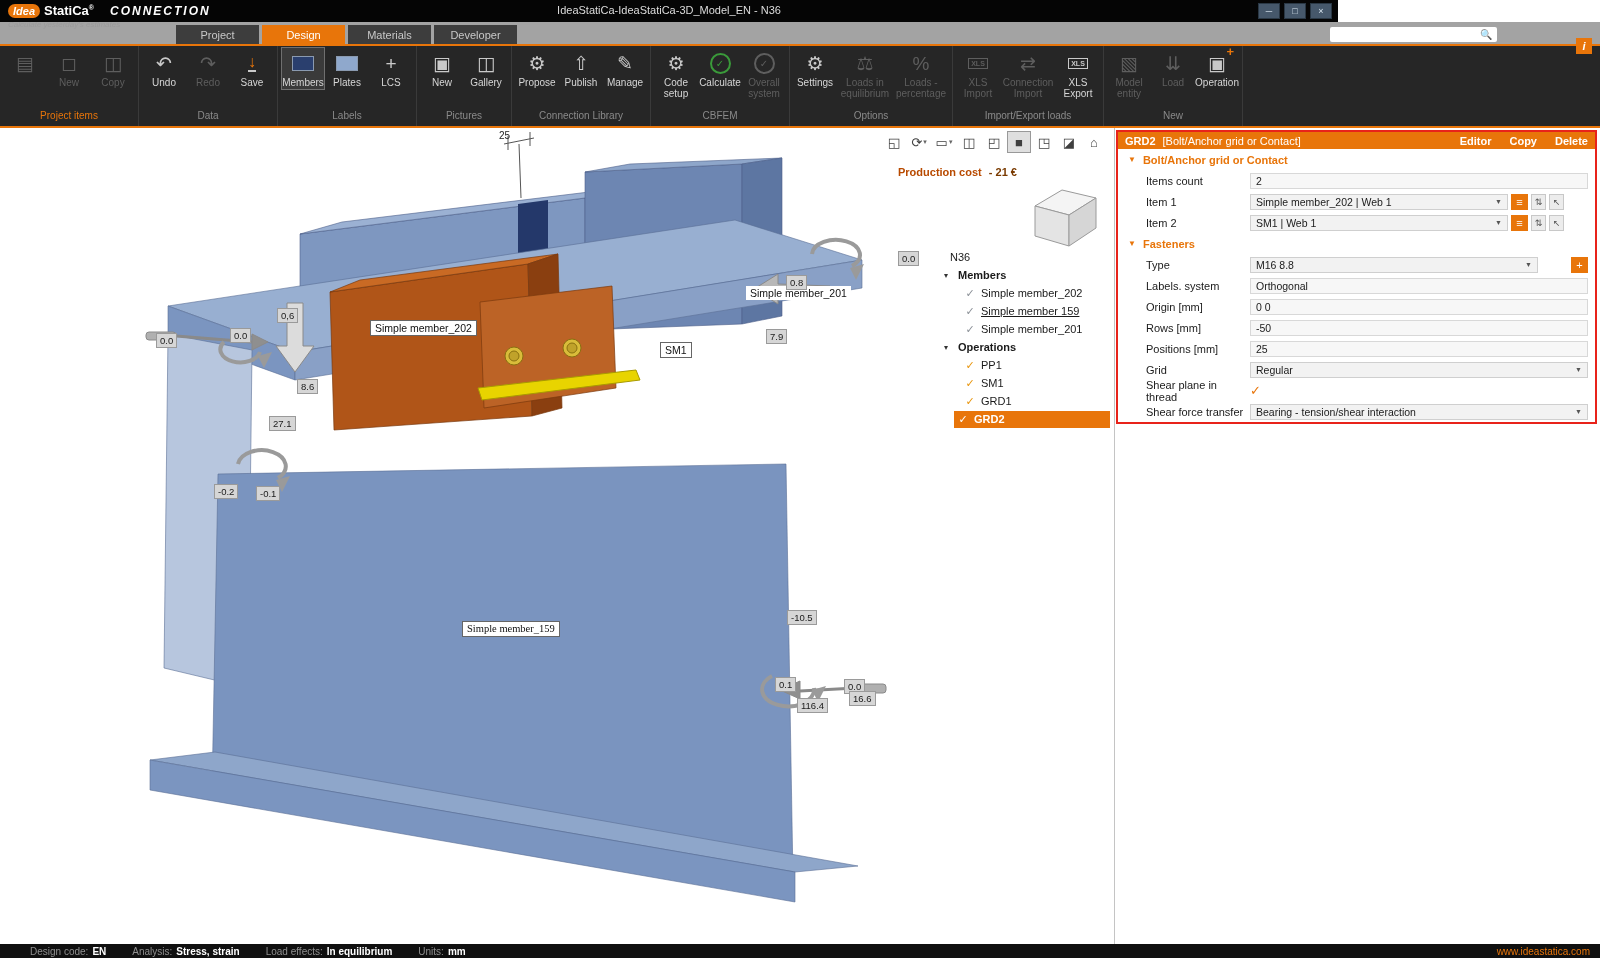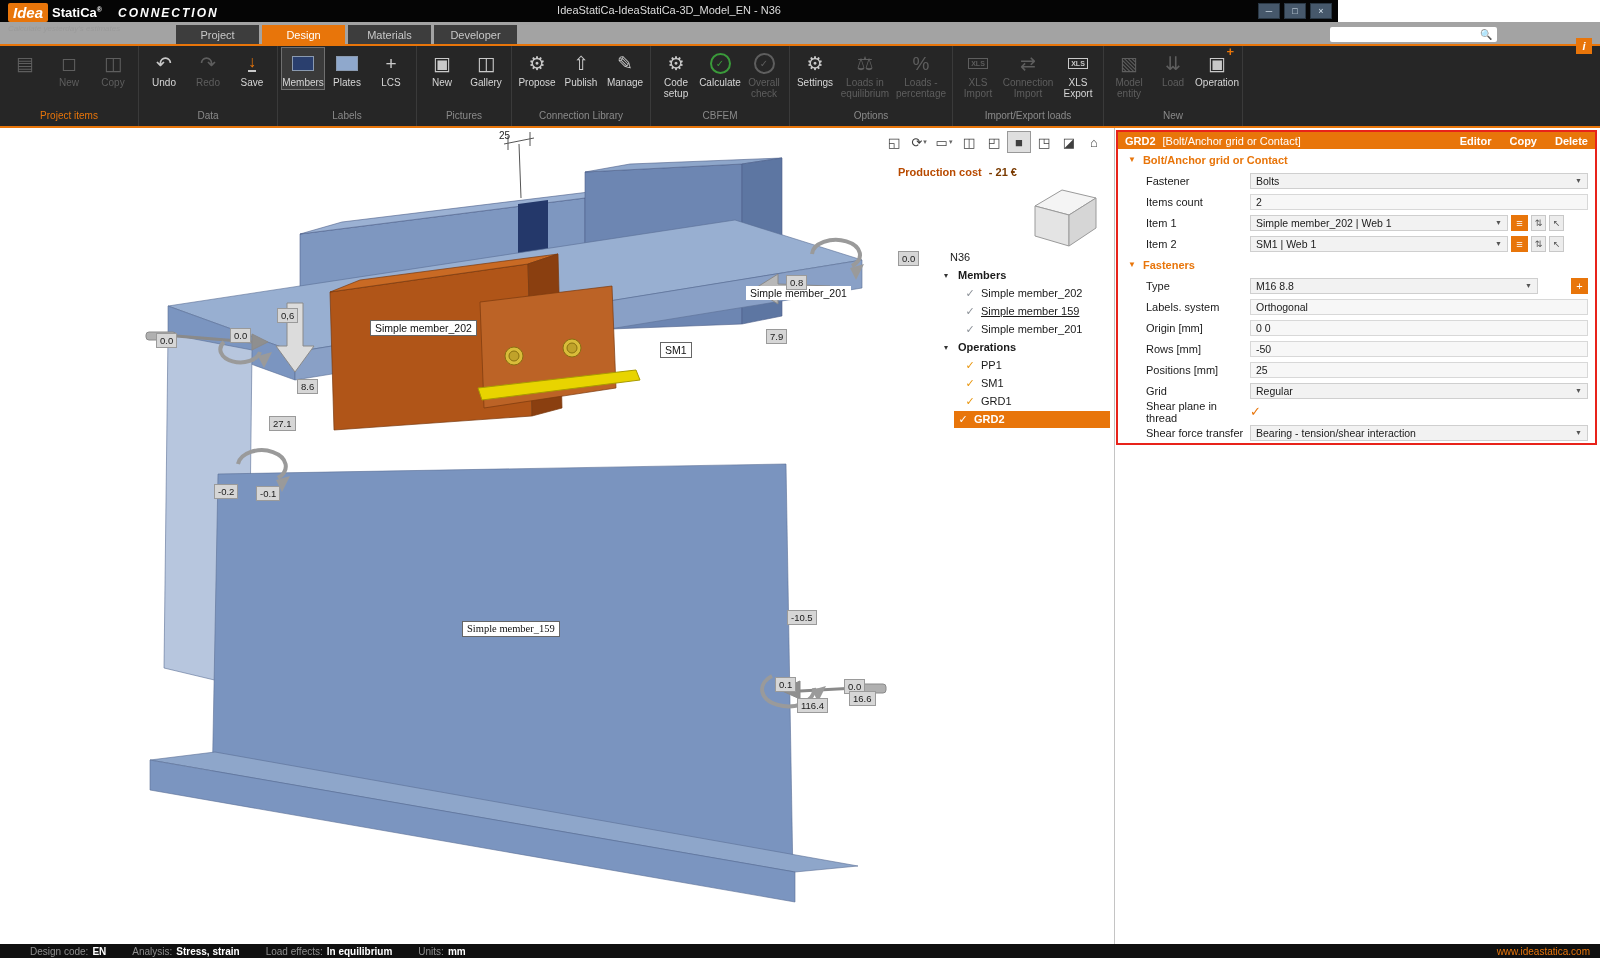--- a/index.html
+++ b/index.html
@@ -7,22 +7,22 @@
        font-family:"Liberation Sans","DejaVu Sans",sans-serif;}
 
   
   .titlebar{position:absolute;left:0;top:0;width:1338px;height:22px;background:#050505;}
   .title-text{position:absolute;left:0;right:0;top:4px;text-align:center;color:#dcdcdc;font-size:11px;}
   .winbtns{position:absolute;right:6px;top:3px;display:flex;gap:4px;z-index:3;}
   .winbtn{width:20px;height:14px;background:#46586b;color:#d7e4ee;font-size:9px;
           display:flex;align-items:center;justify-content:center;border:1px solid #2a3845;cursor:pointer;}
   .logo{position:absolute;left:8px;top:3px;z-index:3;}
   .logo-row{display:flex;align-items:center;gap:4px;}
-  .logo-badge{background:#E8750A;color:#fff;font-style:italic;font-weight:bold;font-size:15px;
-              padding:1px 5px;border-radius:2px;}
+  .logo-badge{background:#E8750A;color:#fff;font-style:italic;font-weight:bold;font-size:11px;
+              padding:1px 5px;border-radius:7px;}
   .logo-name{color:#fff;font-weight:bold;font-size:13px;}
   .logo-reg{color:#fff;font-size:7px;vertical-align:super;}
   .logo-product{color:#fff;font-style:italic;font-weight:bold;font-size:12px;letter-spacing:2px;margin-left:12px;}
   .logo-tagline{color:#9a9a9a;font-style:italic;font-size:8px;margin-top:2px;}
 
   
   .tabrow{position:absolute;left:0;top:22px;width:1600px;height:24px;background:#a3a3a3;
           border-bottom:2px solid #E8750A;box-sizing:border-box;}
   .tabs{position:absolute;left:176px;top:3px;display:flex;gap:3px;}
   .tab{width:83px;height:19px;background:#3d3d3d;color:#c8c8c8;font-size:11px;
@@ -277,21 +277,21 @@
         <div class="rbtn">
           <span class="ric">
               <span class="circ green">✓</span>
             </span>
           <span class="rlbl">Calculate</span>
           </div>
         <div class="rbtn disabled">
           <span class="ric">
               <span class="circ gray">✓</span>
             </span>
-          <span class="rlbl">Overall check</span>
+          <span class="rlbl">Overall system</span>
           </div>
       </div>
       <div class="rglbl">CBFEM</div>
     </div>
 
     <div class="rgroup">
       <div class="rbtns">
         <div class="rbtn">
           <span class="ric">⚙</span>
           <span class="rlbl">Settings</span>
@@ -542,29 +542,20 @@
           <span class="phact">Copy</span>
           <span class="phact">Delete</span>
         </span>
       </div>
 
       <div class="psec">
         <span class="arr">▼</span>
         <span>Bolt/Anchor grid or Contact</span>
         </div>
 
-      <div class="prow">
-        <div class="plab">Fastener</div>
-        <div class="pctl">
-            <div class="psel">
-          <span class="v">Bolts</span>
-              <span class="car">▼</span>
-            </div>
-          </div>
-        </div>
 
       <div class="prow">
         <div class="plab">Items count</div>
         <div class="pctl">
             <div class="pfield">
           <span>2</span>
             </div>
           </div>
         </div>
 

